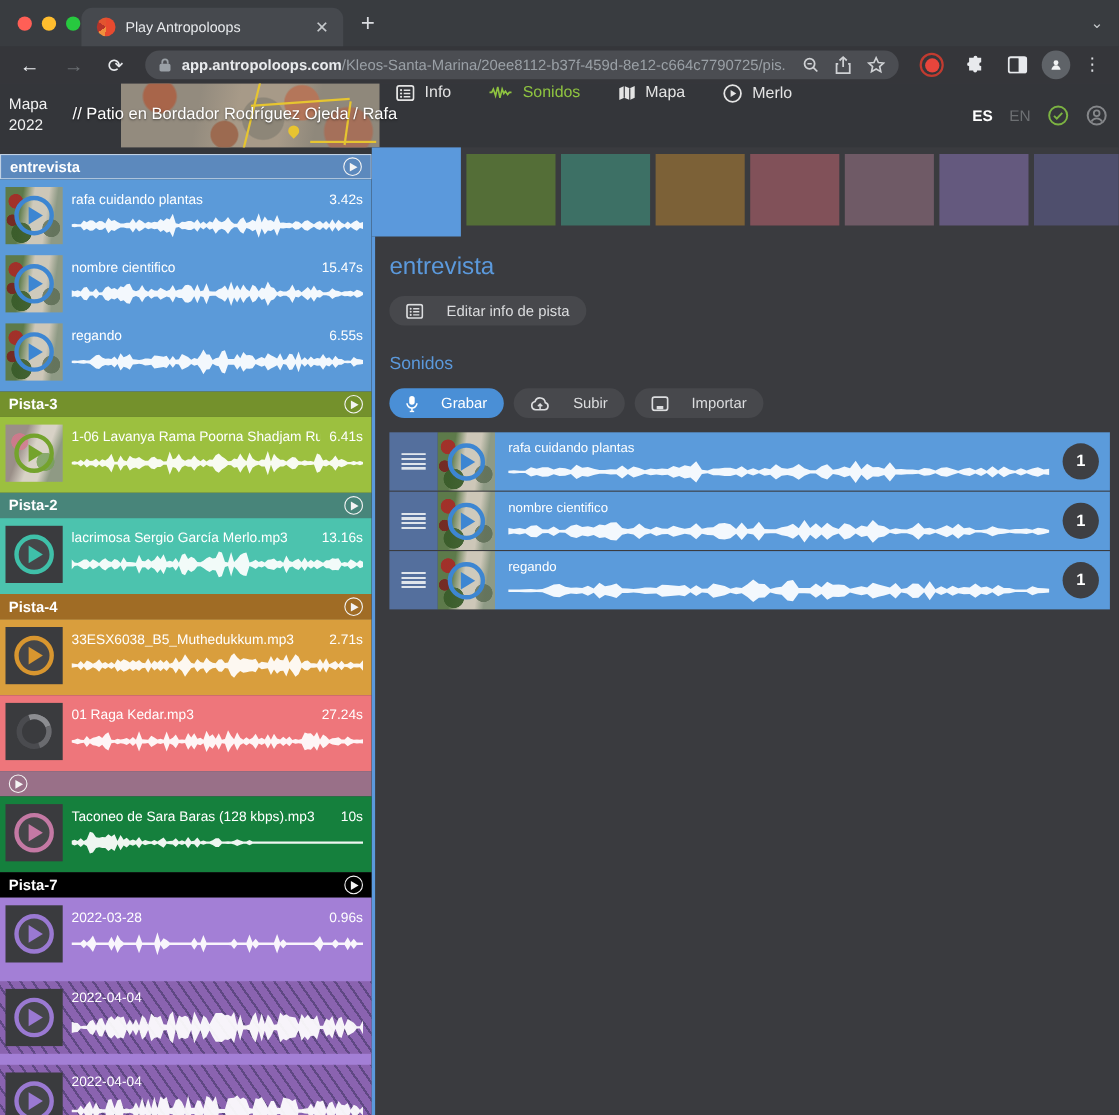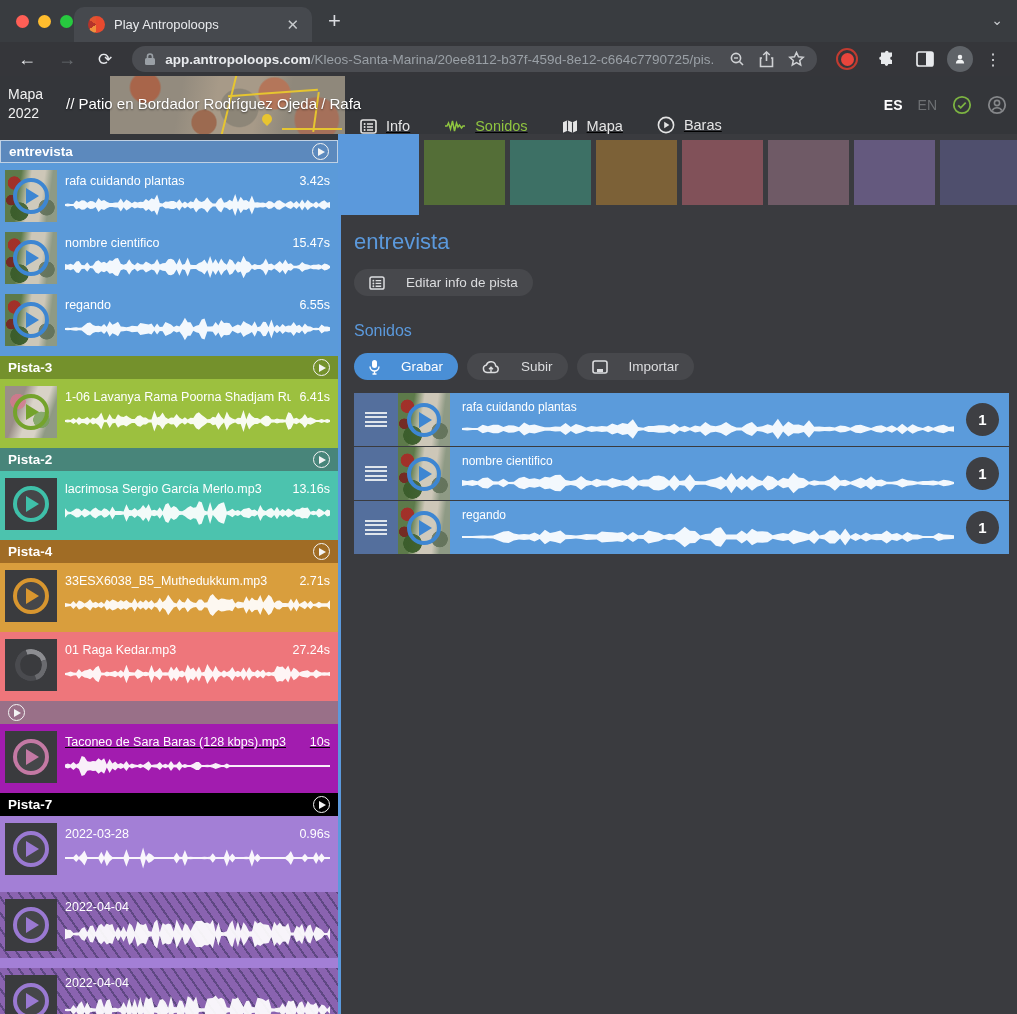--- a/index.html
+++ b/index.html
@@ -51,21 +51,21 @@
       linear-gradient(100deg, #938b7e 0 30%, #a79a88 45% 62%, #8f887b 75% 100%); }
   .map-line { position:absolute; background:#e6c530; }
   .map-line.a { width:2px; height:62px; left:118px; top:-2px; transform:rotate(14deg); }
   .map-line.b { width:90px; height:2px; left:118px; top:16px; transform:rotate(-4deg); }
   .map-line.c { width:2px; height:40px; left:205px; top:16px; transform:rotate(8deg); }
   .map-line.d { width:60px; height:2px; left:172px; top:52px; }
   .pin { position:absolute; width:10px; height:10px; border-radius:50% 50% 50% 0; transform:rotate(-45deg); }
   .pin.yellow { background:#e8c430; left:152px; top:38px; }
   .breadcrumb { position:absolute; left:66px; top:19px; width:290px; color:#fff; font-size:15px;
     white-space:nowrap; text-shadow:0 1px 2px rgba(0,0,0,.55); z-index:3; }
-  .app-nav { position:absolute; left:360px; top:0; height:58px; display:flex; align-items:flex-end; gap:34px;text-decoration:underline; }
+  .app-nav { position:absolute; left:360px; top:0; height:58px; display:flex; align-items:flex-start; gap:34px; }
   .nav-item { display:flex; align-items:center; gap:9px; color:#e4e4e4; font-size:14.5px; }
   .nav-item.active { color:#8fc440; }
   .header-right { position:absolute; right:10px; top:0; height:58px; display:flex; align-items:center; gap:15px; }
   .lang { font-size:14px; }
   .lang.primary { color:#fff; font-weight:700; }
   .lang.secondary { color:#6d7073; }
 
   
   .content { flex:1; display:flex; min-height:0; }
   .sidebar { width:338px; flex:none; display:flex; flex-direction:column; padding-top:6px; overflow:hidden; background:#34363a; }
@@ -252,21 +252,21 @@
             <path d="M1 3.2 5.5 1.2 10.5 3.2 15 1.2V11.8L10.5 13.8 5.5 11.8 1 13.8z" fill="#e4e4e4"></path>
             <path d="M5.5 1.2v10.6M10.5 3.2v10.6" stroke="#34363a" stroke-width="1.1"></path>
           </svg>
         <span>Mapa</span>
       </span>
       <span class="nav-item">
         <svg class="ic" width="18" height="18" viewBox="0 0 18 18">
             <circle cx="9" cy="9" r="7.6" fill="none" stroke="#e4e4e4" stroke-width="1.6"></circle>
             <path d="M7.2 5.8v6.4L12.4 9z" fill="#e4e4e4"></path>
           </svg>
-        <span>Baras</span>
+        <span>Merlo</span>
       </span>
     </div>
 
     <div class="header-right">
       <span class="lang primary">ES</span>
       <span class="lang secondary">EN</span>
       <svg class="ic" width="20" height="20" viewBox="0 0 20 20">
           <circle cx="10" cy="10" r="8.2" fill="none" stroke="#7cb342" stroke-width="1.8"></circle>
           <path d="M6.2 10.3l2.5 2.5 5-5.2" fill="none" stroke="#7cb342" stroke-width="1.8"></path>
         </svg>
@@ -418,21 +418,21 @@
                   </svg></div>
             </div>
           </div>
         </div>
       </section>
 
       <section>
         <div class="track-header" style="background-color: rgb(153, 112, 136);">
           <span class="hplay"></span>
         </div>
-        <div class="track-items" style="background-color: #a21caf; text-decoration: underline;">
+        <div class="track-items" style="background-color: #15803d;">
           <div class="sound-item">
             <div class="thumb dark">
                 <span class="play" style="color: rgb(196, 121, 164);"></span>
               </div>
             <div class="sound-body">
               <div class="sound-top">
                   <span class="sound-name">Taconeo de Sara Baras (128 kbps).mp3</span>
                   <span class="sound-dur">10s</span>
                 </div>
               <div class="waveform"><svg width="265" height="26" viewBox="0 0 265 26" preserveAspectRatio="none">

